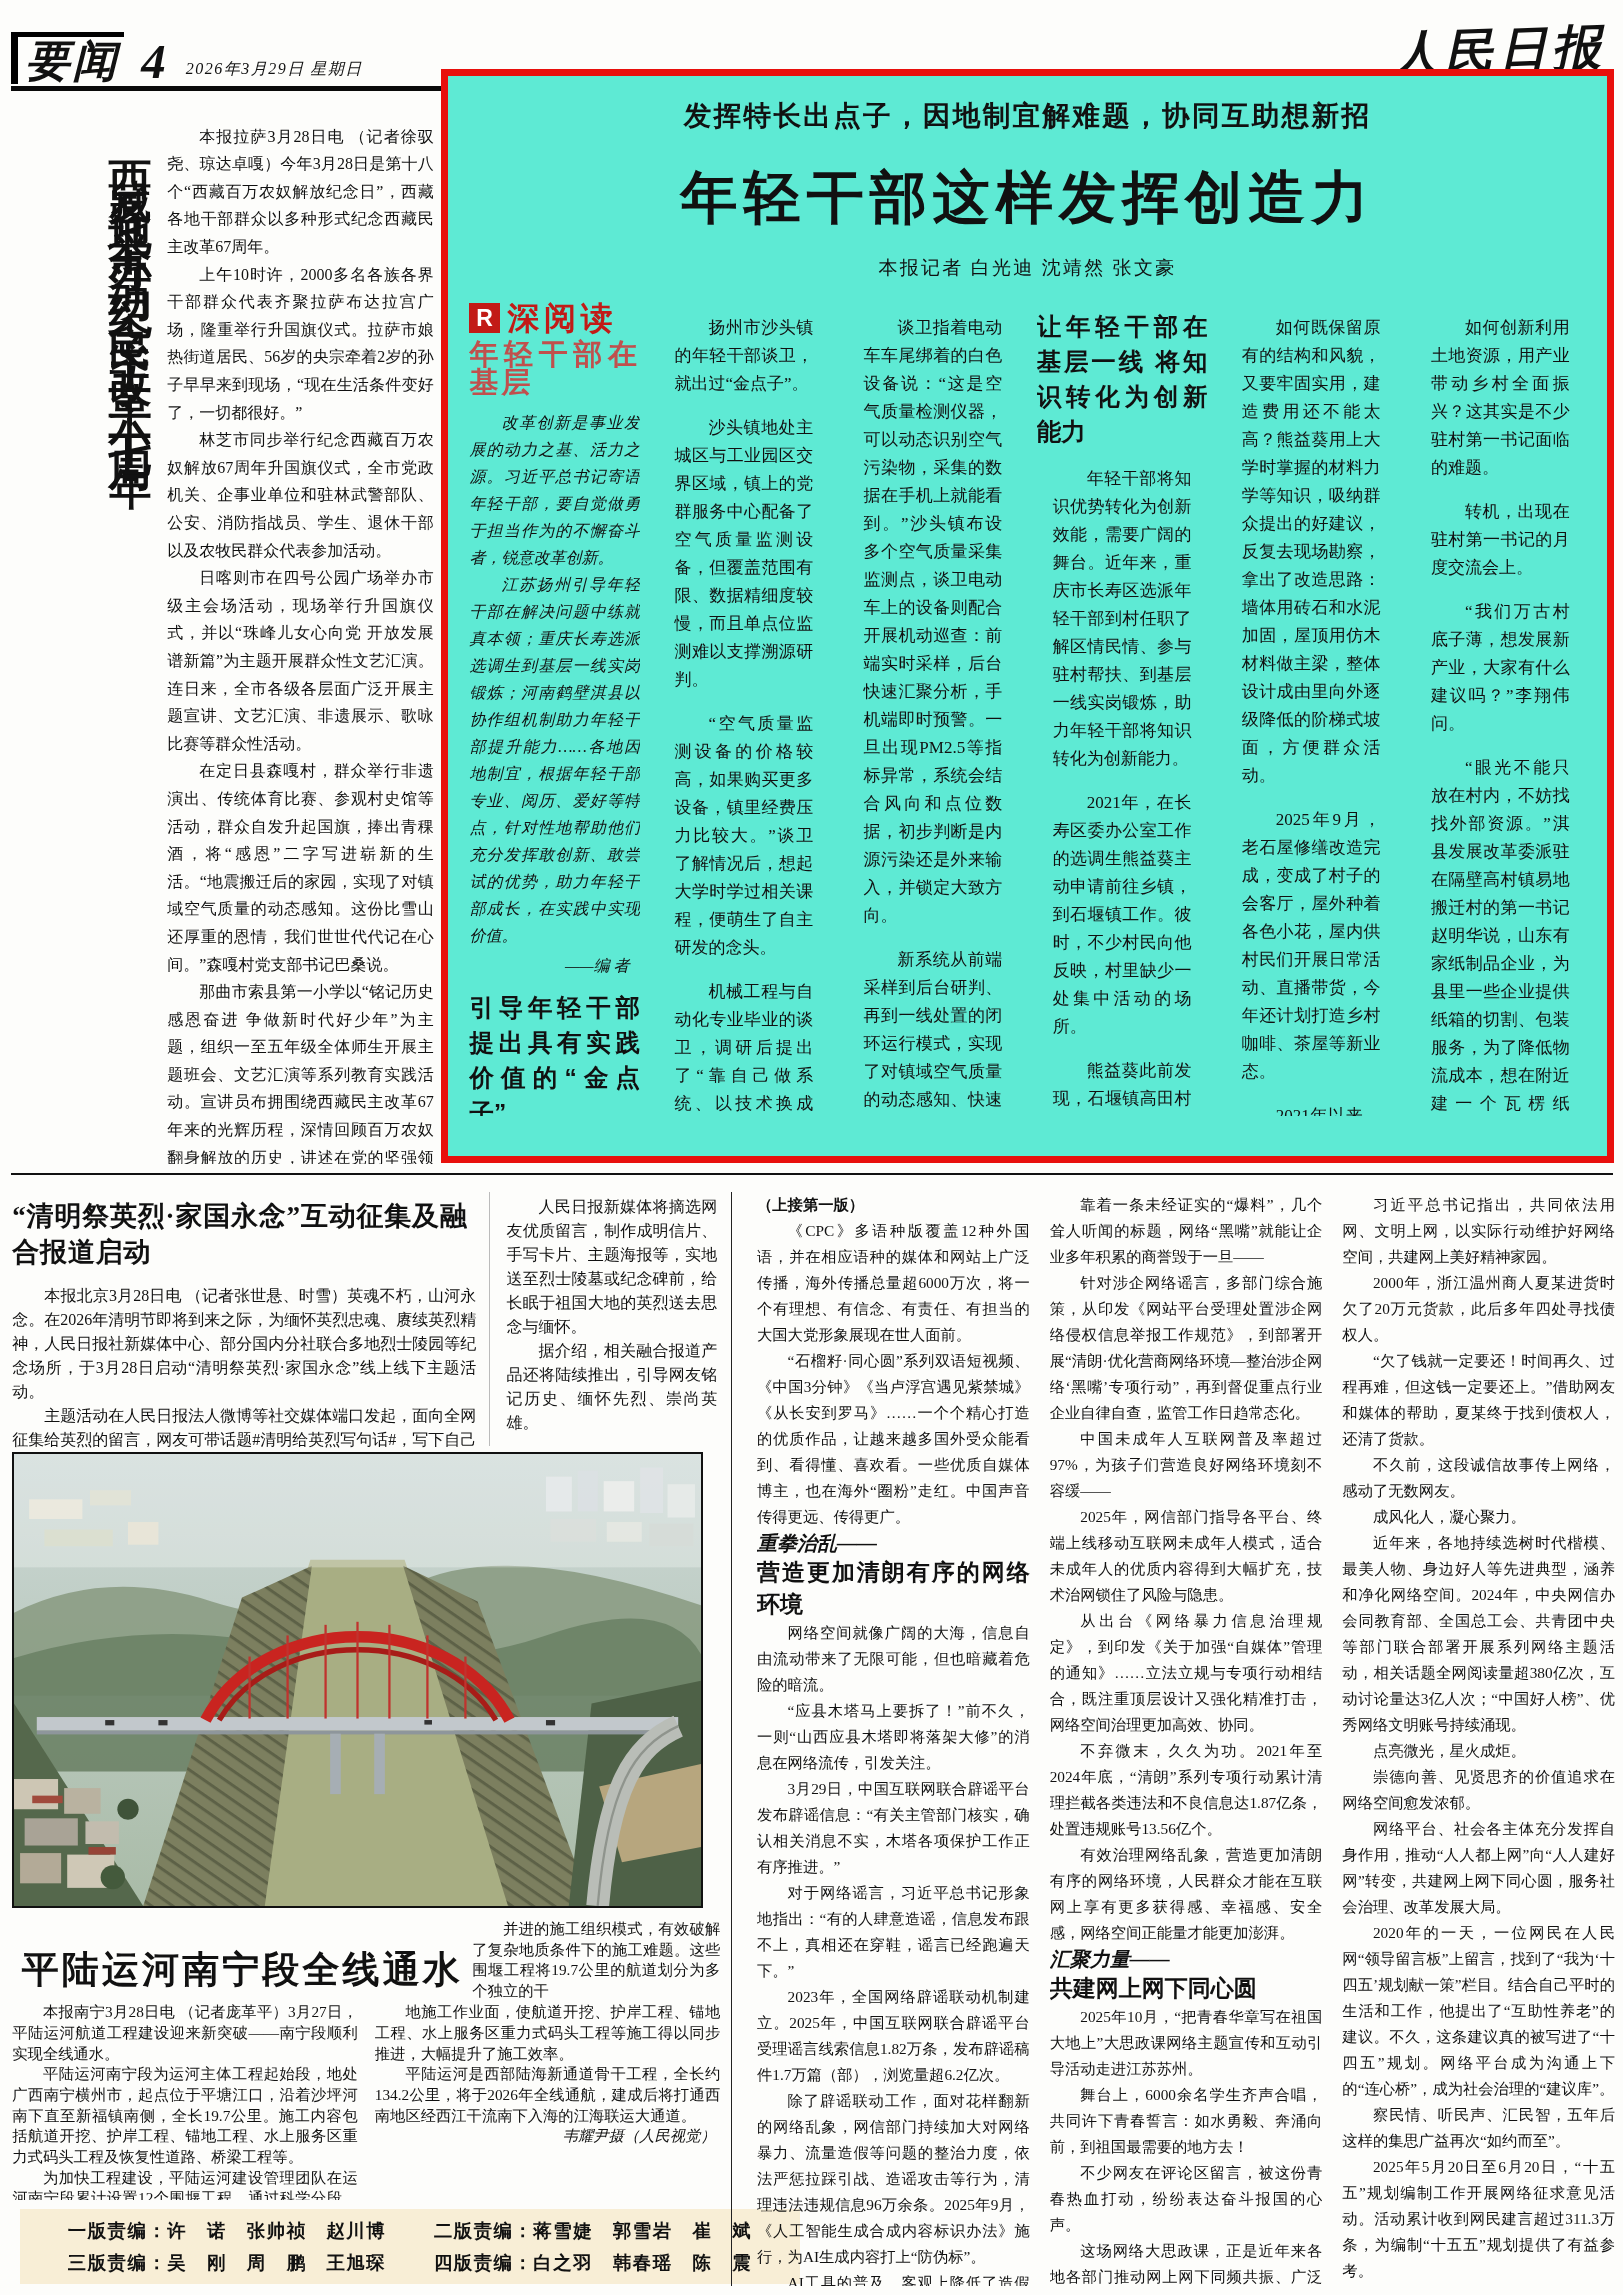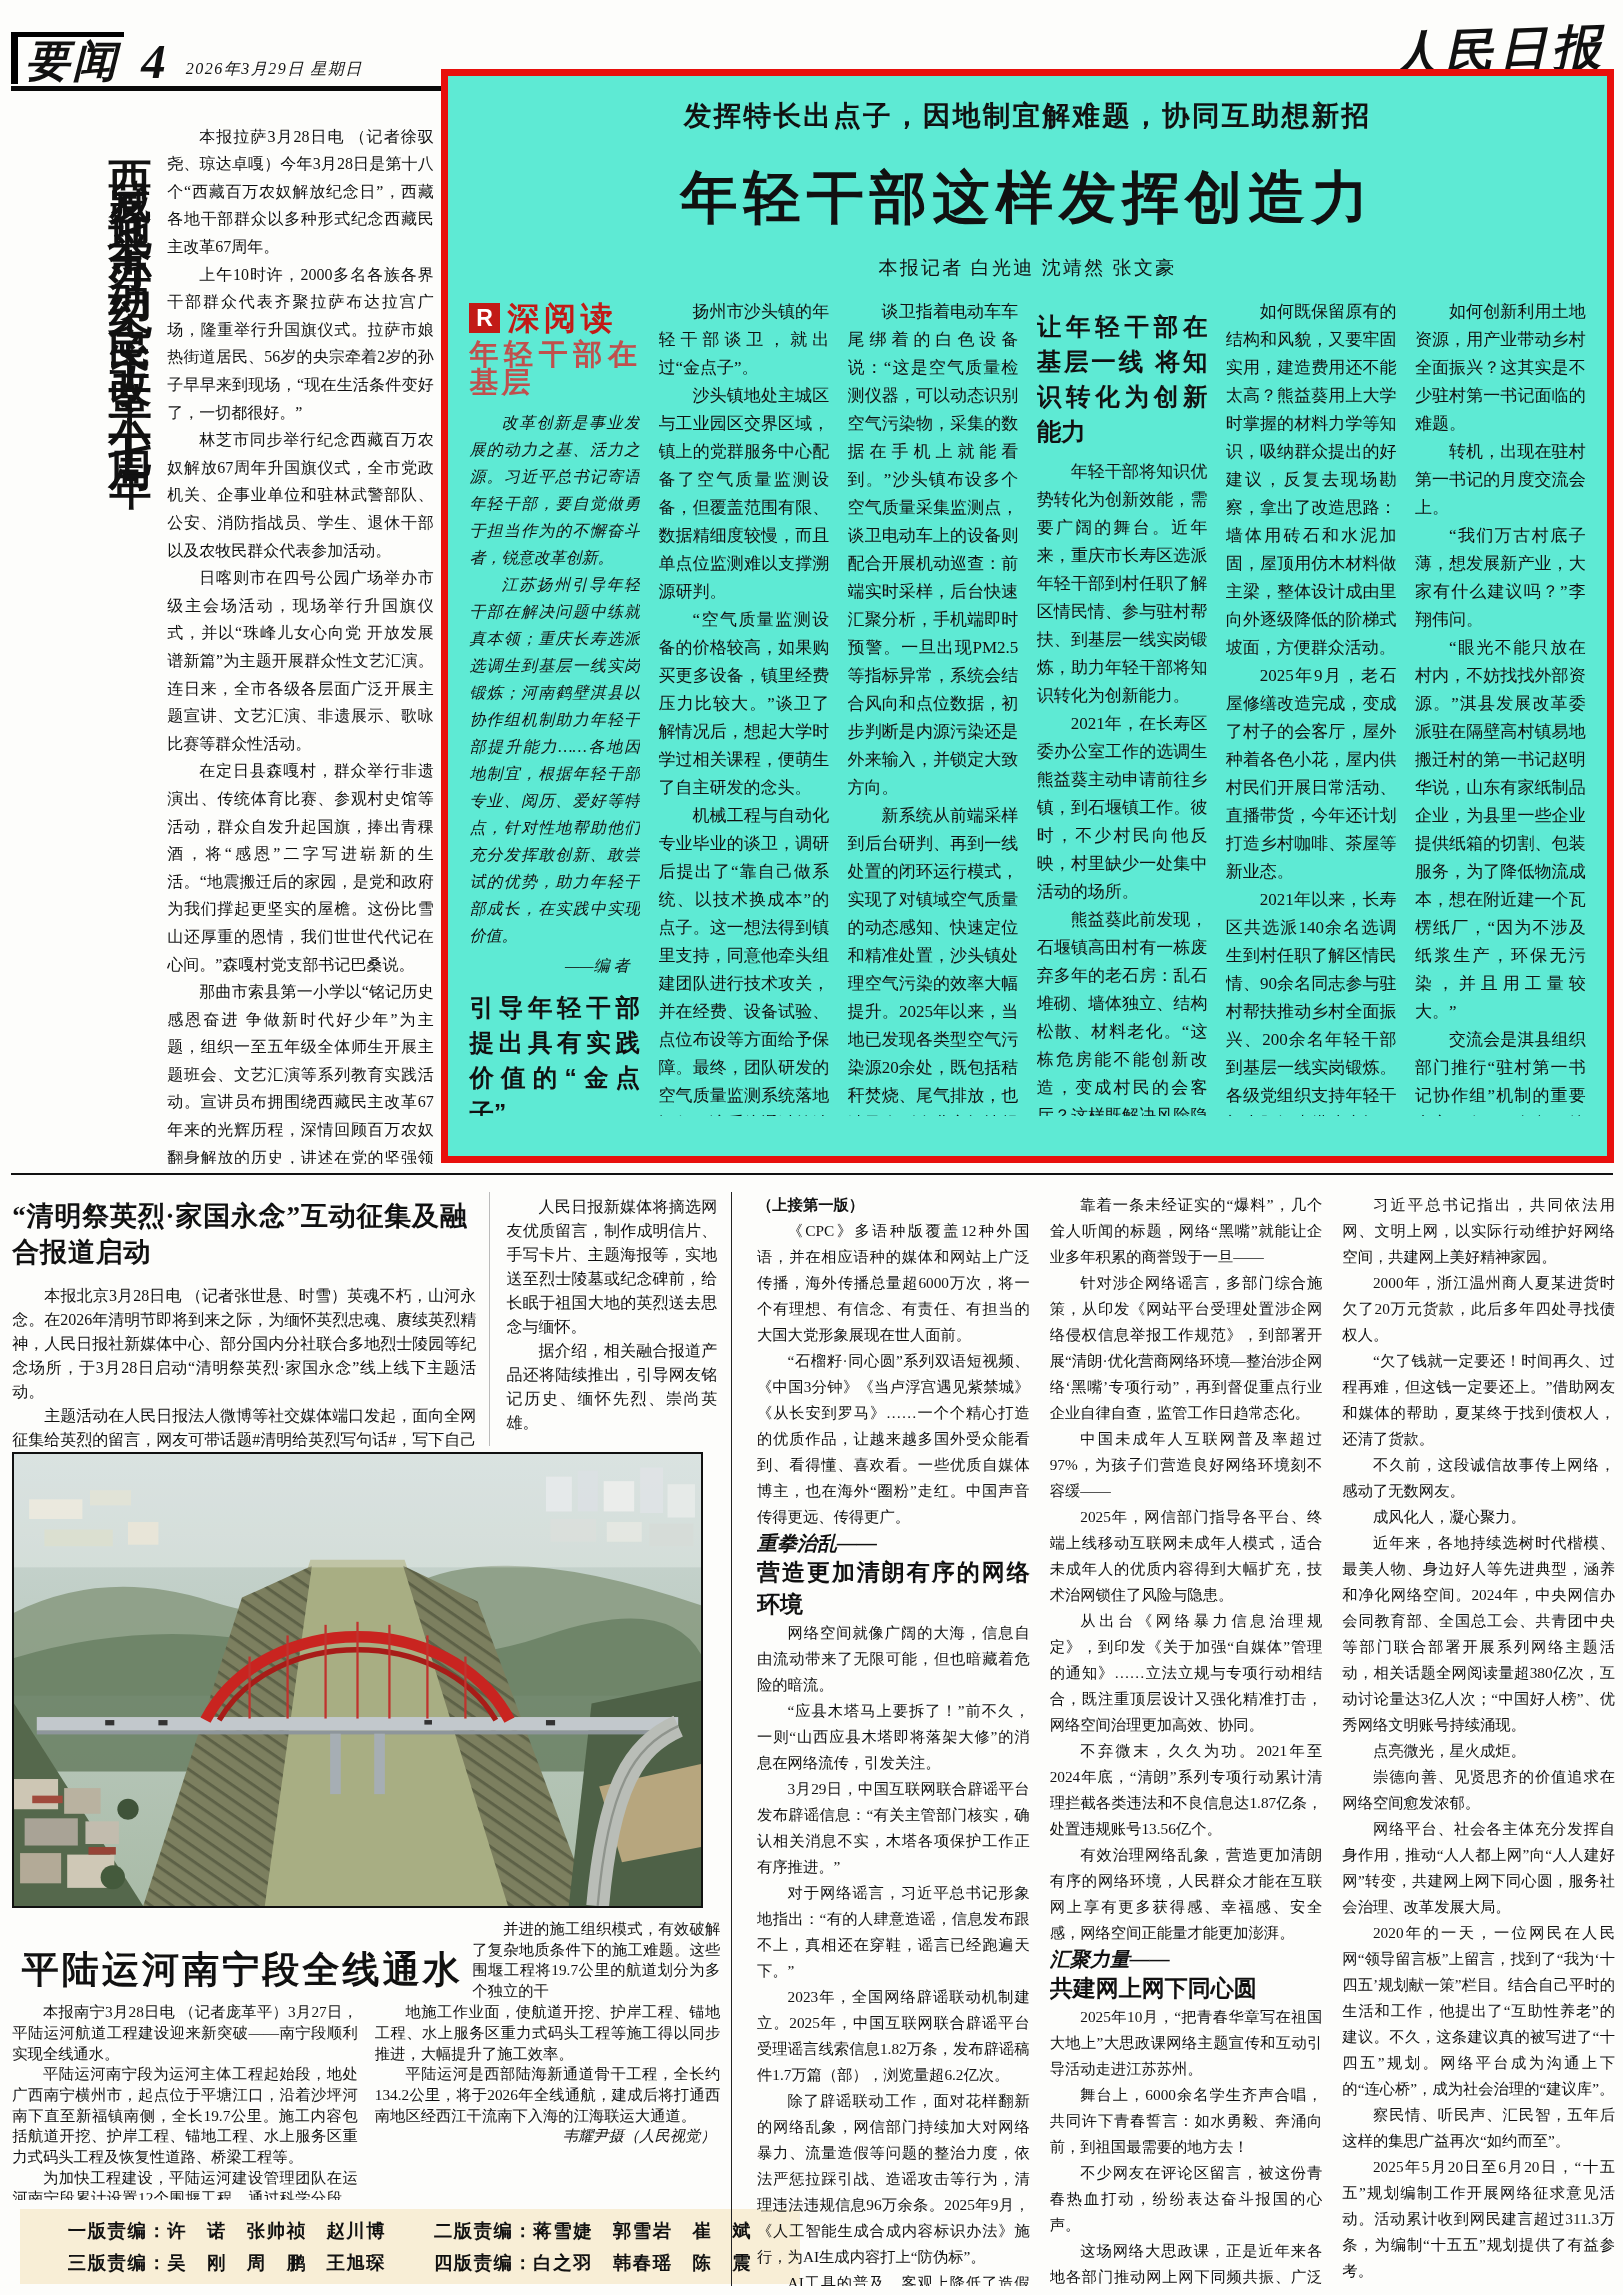--- a/index.html
+++ b/index.html
@@ -22,21 +22,21 @@
   .tibet-body{flex:1;padding:7.7px 4.6px 0 15.3px;font-size:16px;line-height:27.6px;text-align:justify;overflow:hidden;}
   .tibet-body p{margin:0;text-indent:2em;}
 
   
   .feature{position:absolute;left:441px;top:69px;width:1173px;height:1094px;border:7.7px solid #e8100c;background:#5eead4;padding:10.7px 21.4px 6.1px;}
   .kicker{text-align:center;font-family:"Liberation Sans","DejaVu Sans",sans-serif;font-size:27.6px;font-weight:800;letter-spacing:2.3px;margin-top:10.7px;}
   .f-headline{text-align:center;font-size:57px;font-weight:900;letter-spacing:6.1px;margin-top:26px;font-family:"Liberation Sans","DejaVu Sans",sans-serif;}
   .f-byline{text-align:center;font-size:19px;margin-top:18px;letter-spacing:2.3px;}
   .f-cols{display:flex;gap:18.4px;margin-top:17px;height:818px;}
   .fcol{flex:1;overflow:hidden;font-size:17px;line-height:28px;text-align:justify;}
-  .fcol p{margin:0;text-indent:2em;}
+  .fcol p{margin:16px;text-indent:2em;}
   .subhead{font-family:"Liberation Sans","DejaVu Sans",sans-serif;font-size:24.5px;line-height:35px;font-weight:800;margin:10.7px 0 9.2px;text-indent:0 !important;}
   .sd-logo{display:flex;align-items:center;gap:7.7px;margin:4.6px 0 7.7px;}
   .sd-r{background:#c21b17;color:#fff;font-family:"Liberation Sans",sans-serif;font-weight:900;font-size:23px;padding:0.8px 6.9px;}
   .sd-name{color:#c21b17;font-size:32px;font-weight:900;letter-spacing:4.6px;font-family:"Liberation Sans",sans-serif;}
   .sd-topic{color:#c0504d;font-size:29px;font-weight:700;letter-spacing:3.1px;margin:3.1px 0 12.3px;font-family:"Liberation Sans",sans-serif;}
   .sd-note p{font-style:italic;font-size:16px;line-height:27px;margin:0;text-indent:2em;}
   .sd-sign{text-align:right;font-style:italic;font-size:16px;padding-right:10.7px;margin:3.1px 0 10.7px;}
 
   
   .mid-rule{position:absolute;left:10.7px;top:1173px;width:1602px;height:2.3px;background:#111;}
@@ -94,21 +94,21 @@
   </div>
   <div class="hdr-rule" data-name="header-rule"></div>
 
   <div class="tibet" data-name="tibet-article">
     <div class="tibet-head" data-name="tibet-vertical-headline">西藏各地举办活动纪念民主改革六十七周年</div>
     <div class="tibet-body" data-name="tibet-body">
       <p data-name="tibet-paragraph">本报拉萨3月28日电 （记者徐驭尧、琼达卓嘎）今年3月28日是第十八个“西藏百万农奴解放纪念日”，西藏各地干部群众以多种形式纪念西藏民主改革67周年。</p>
       <p data-name="tibet-paragraph">上午10时许，2000多名各族各界干部群众代表齐聚拉萨布达拉宫广场，隆重举行升国旗仪式。拉萨市娘热街道居民、56岁的央宗牵着2岁的孙子早早来到现场，“现在生活条件变好了，一切都很好。”</p>
       <p data-name="tibet-paragraph">林芝市同步举行纪念西藏百万农奴解放67周年升国旗仪式，全市党政机关、企事业单位和驻林武警部队、公安、消防指战员、学生、退休干部以及农牧民群众代表参加活动。</p>
       <p data-name="tibet-paragraph">日喀则市在四号公园广场举办市级主会场活动，现场举行升国旗仪式，并以“珠峰儿女心向党 开放发展谱新篇”为主题开展群众性文艺汇演。连日来，全市各级各层面广泛开展主题宣讲、文艺汇演、非遗展示、歌咏比赛等群众性活动。</p>
-      <p data-name="tibet-paragraph">在定日县森嘎村，群众举行非遗演出、传统体育比赛、参观村史馆等活动，群众自发升起国旗，捧出青稞酒，将“感恩”二字写进崭新的生活。“地震搬迁后的家园，是党和政府为我们撑起更坚实的屋檐。这份比雪山还厚重的恩情，我们世世代代记在心间。”森嘎村党支部书记巴桑说。</p>
+      <p data-name="tibet-paragraph">在定日县森嘎村，群众举行非遗演出、传统体育比赛、参观村史馆等活动，群众自发升起国旗，捧出青稞酒，将“感恩”二字写进崭新的生活。“地震搬迁后的家园，实现了对镇域空气质量的动态感知。这份比雪山还厚重的恩情，我们世世代代记在心间。”森嘎村党支部书记巴桑说。</p>
       <p data-name="tibet-paragraph">那曲市索县第一小学以“铭记历史 感恩奋进 争做新时代好少年”为主题，组织一至五年级全体师生开展主题班会、文艺汇演等系列教育实践活动。宣讲员布拥围绕西藏民主改革67年来的光辉历程，深情回顾百万农奴翻身解放的历史，讲述在党的坚强领导下雪域高原发生的沧桑巨变。随后，文艺汇演开始，演出融合歌曲、舞蹈、传统民俗等多种形式，内容昂扬向上，富有浓郁地域特色。</p>
 
     </div>
   </div>
 
   <div class="feature" data-name="feature-article-box">
     <div class="kicker" data-name="feature-kicker">发挥特长出点子，因地制宜解难题，协同互助想新招</div>
     <div class="f-headline" data-name="feature-headline">年轻干部这样发挥创造力</div>
     <div class="f-byline" data-name="feature-byline">本报记者 白光迪 沈靖然 张文豪</div>
     <div class="f-cols" data-name="feature-columns">

